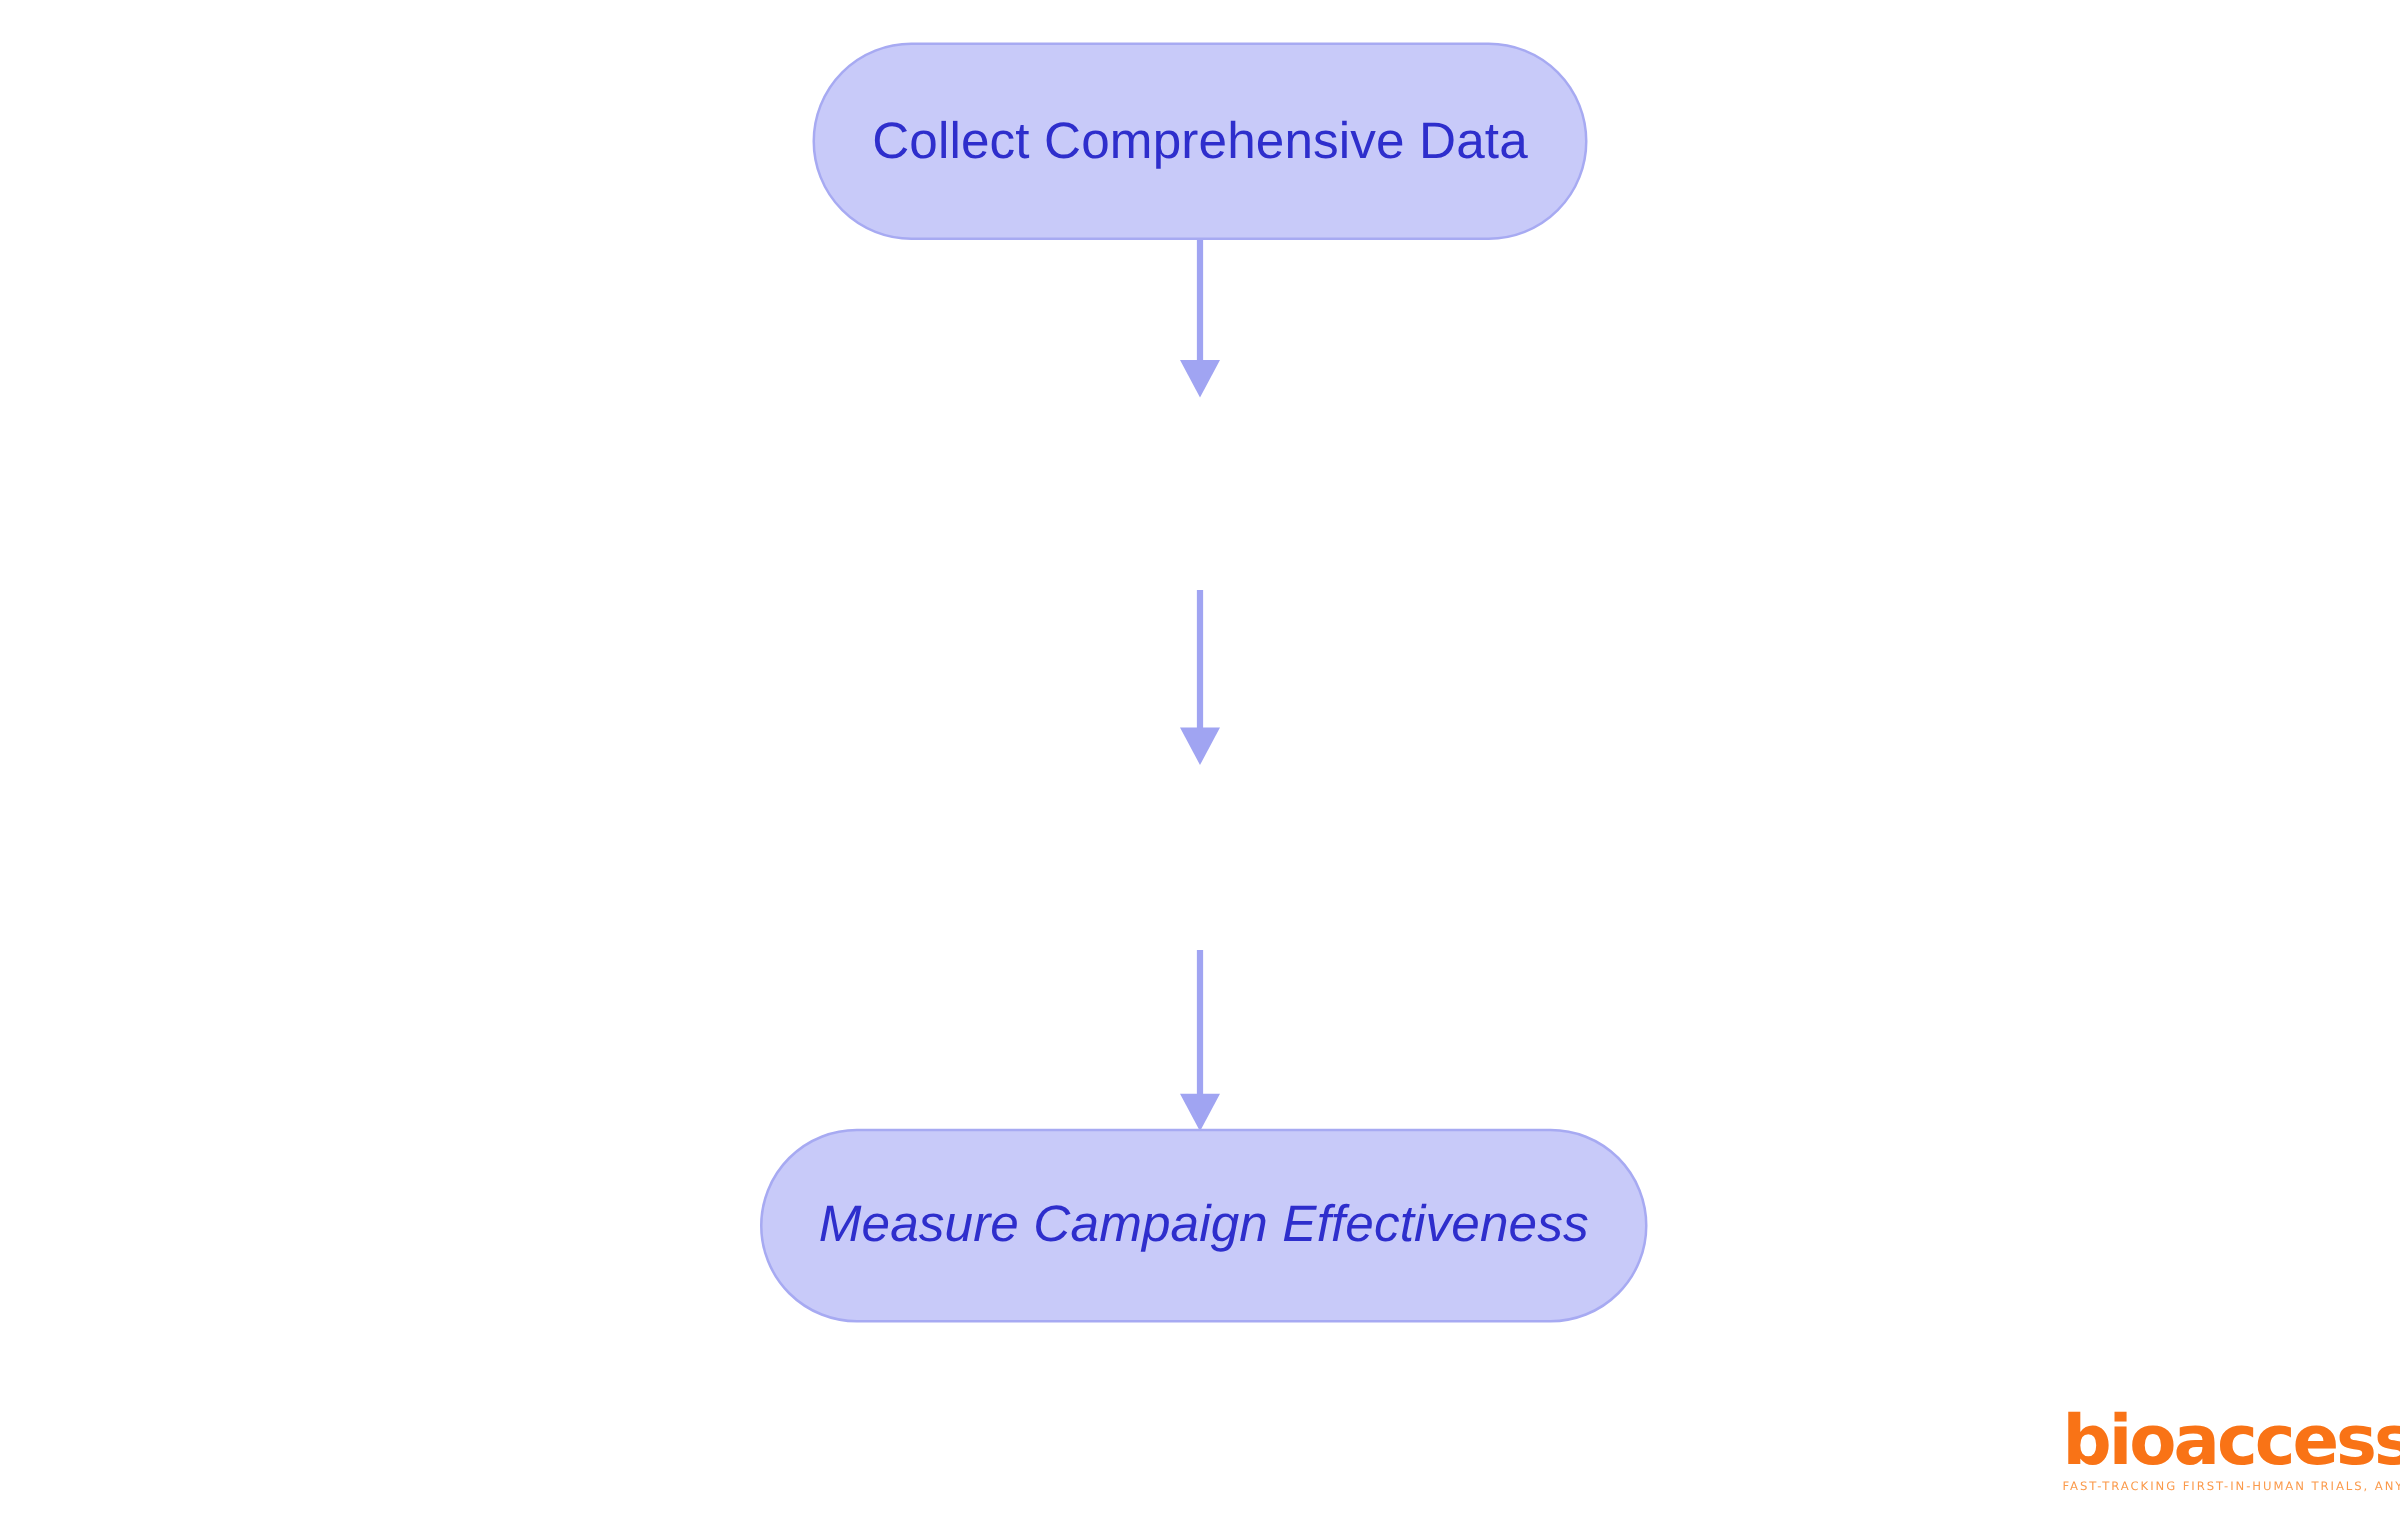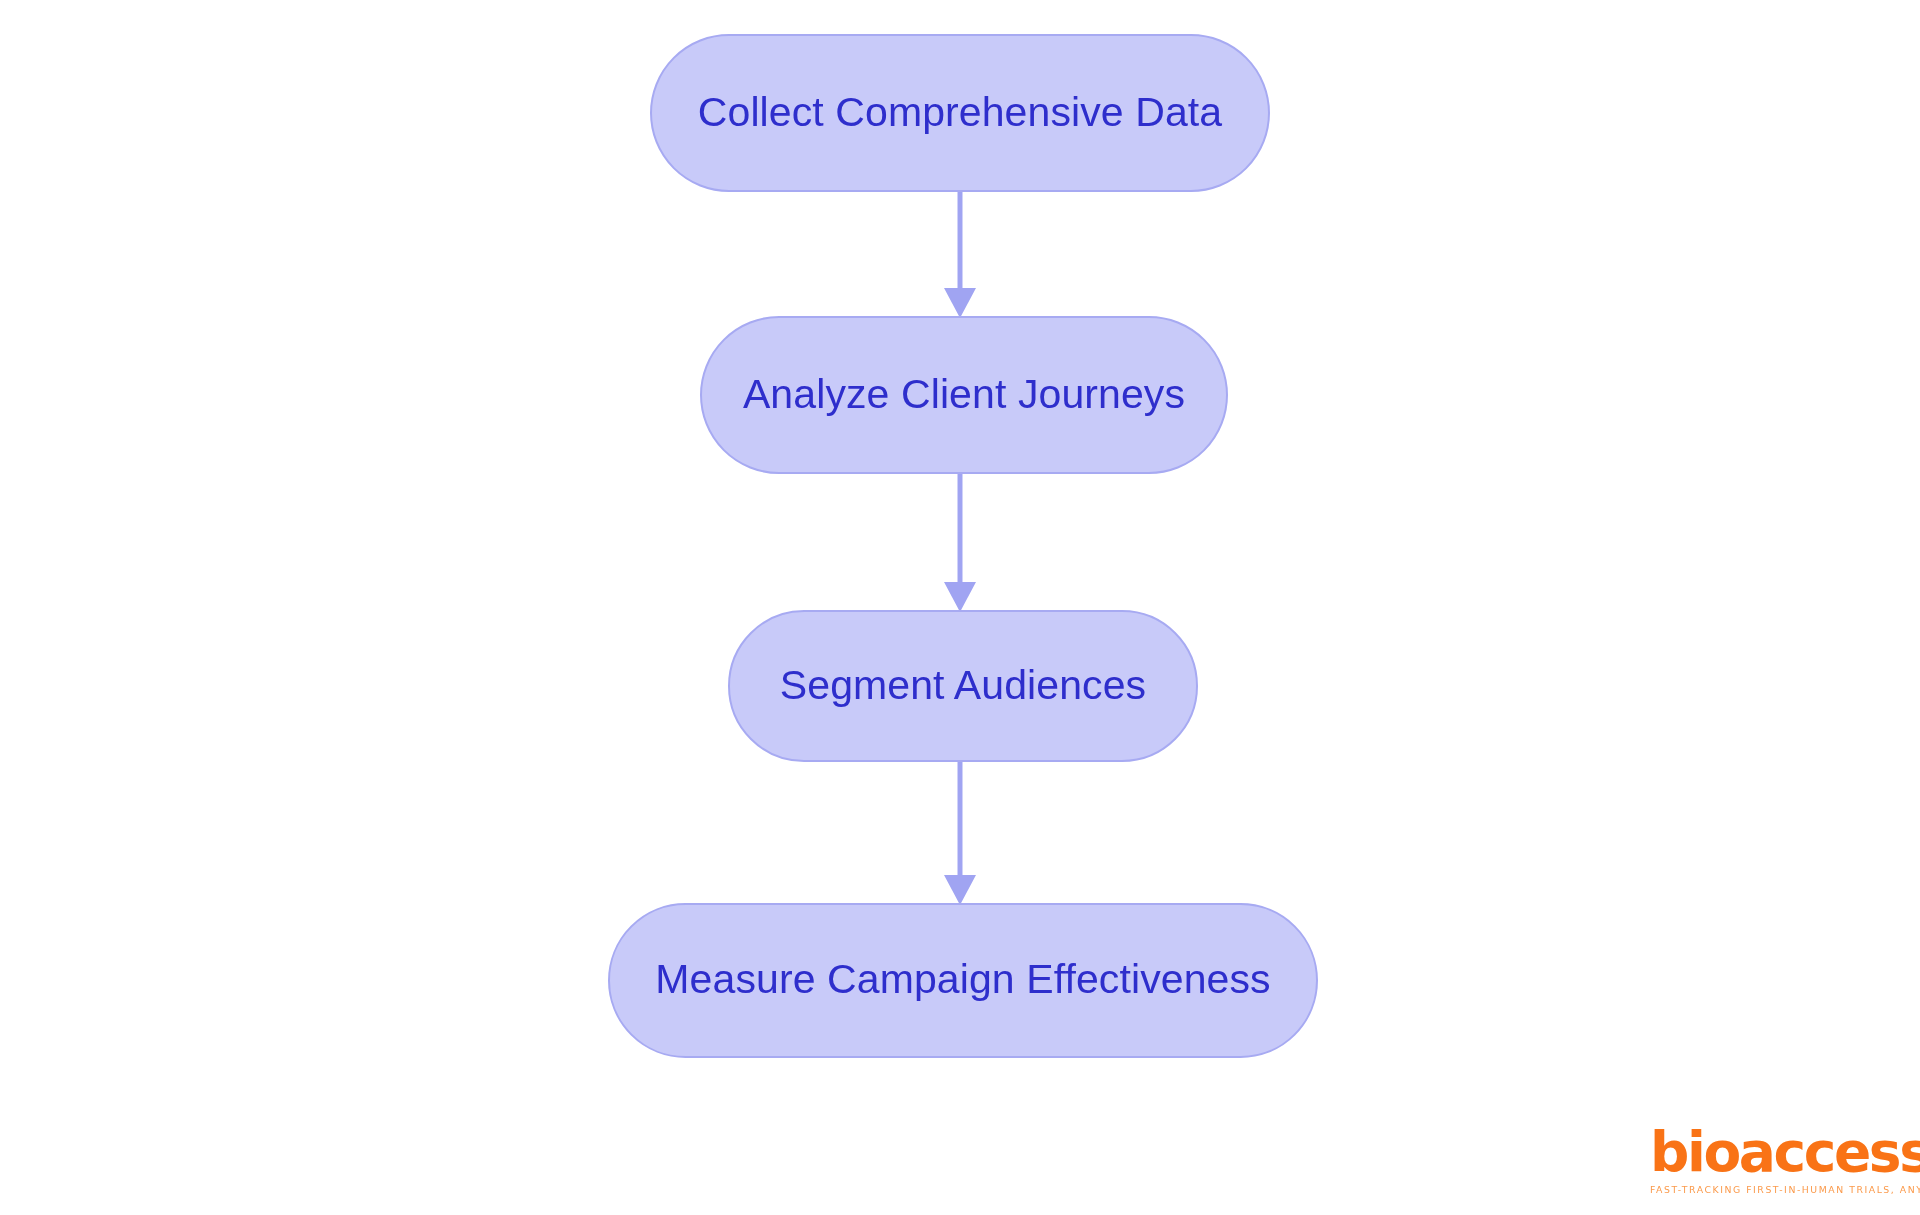--- a/index.html
+++ b/index.html
@@ -82,29 +82,23 @@
 
   <svg class="connector" style="left:930px; top:760px; width:60px; height:147px;" viewBox="0 0 60 147" xmlns="http://www.w3.org/2000/svg">
     <line x1="30" y1="0" x2="30" y2="117" stroke="#a0a4f2" stroke-width="5"></line>
     <polygon points="14,115 46,115 30,145" fill="#a0a4f2"></polygon>
   </svg>
 
   <div class="flow-node" style="left:650px; top:34px; width:620px; height:158px; font-size:41px;">
     <span class="node-label">Collect Comprehensive Data</span>
   </div>
 
-  <div class="flow-node" style="left:700px; top:316px; width:528px; height:158px; font-size:41px;">
-    <span class="node-label">Analyze Client Journeys</span>
-  </div>
 
-  <div class="flow-node" style="left:728px; top:610px; width:470px; height:152px; font-size:41px;">
-    <span class="node-label">Segment Audiences</span>
-  </div>
 
-  <div class="flow-node" style="left:608px; top:903px; width:710px; height:155px; font-size:41px;">
+  <div class="flow-node" style="left:608px; top:903px; width:710px; height:155px; font-size:41px;font-style:italic;">
     <span class="node-label">Measure Campaign Effectiveness</span>
   </div>
 
   <div class="logo" style="left:1650px; top:1125px;">
     <div>
       <span class="logo-wordmark">bioaccess</span>
     </div>
     <div class="logo-tagline">FAST-TRACKING FIRST-IN-HUMAN TRIALS, ANYWHERE</div>
   </div>
 

